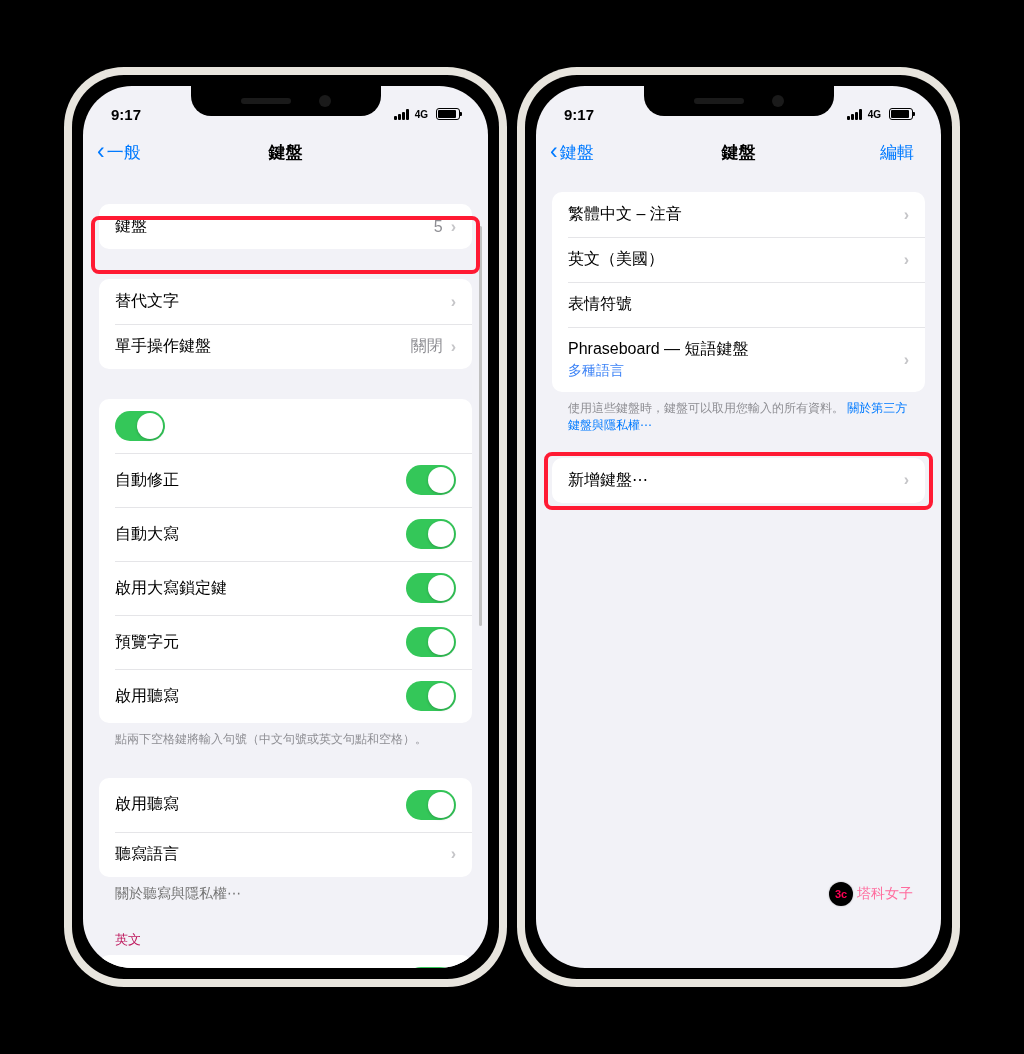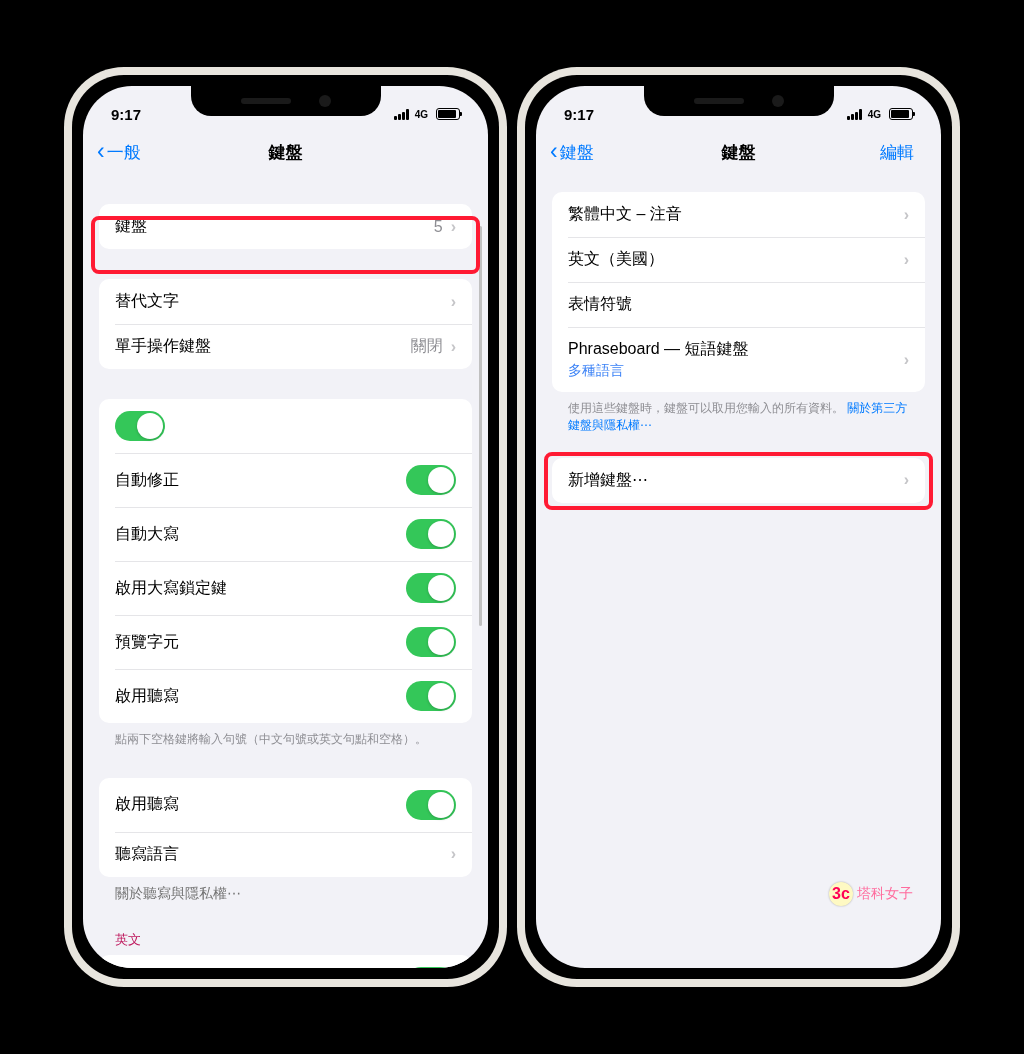--- a/index.html
+++ b/index.html
@@ -35,21 +35,21 @@
     .cell .sub { font-size: 14px; color: #3b82f6; display: block; margin-top: 2px; }
     .chevron { color: #c5c5c8; font-size: 16px; font-weight: 600; }
     .toggle { width: 50px; height: 30px; background: #34c759; border-radius: 15px; position: relative; }
     .toggle::after { content:''; position:absolute; right:2px; top:2px; width:26px; height:26px; background:#fff; border-radius:50%; box-shadow:0 1px 3px rgba(0,0,0,0.2); }
     .footer-text { font-size: 12px; color: #8e8e93; padding: 8px 16px 0 16px; line-height: 1.4; }
     .footer-link { color: #737373; font-size: 14px; padding: 8px 16px; }
     .section-header { font-size: 13px; color: #be185d; padding: 20px 16px 6px 16px; }
     .group-wrap { position: relative; }
     .hl-box { position: absolute; border: 4px solid #ff1a33; border-radius: 8px; pointer-events: none; z-index: 5; }
     .watermark { position: absolute; bottom: 62px; right: 28px; font-size: 14px; color: #ff6b9d; font-weight: 500; z-index: 30; display: flex; align-items: center; gap: 4px; }
-    .avatar-dot { display:inline-flex; width:24px; height:24px; background:#fef9c3; border-radius:50%; font-size:16px; align-items:center; justify-content:center; color:#ff0055; font-weight:bold; box-shadow: 0 0 2px rgba(0,0,0,0.3);}
+    .avatar-dot { display:inline-flex; width:24px; height:24px; background:#000000; border-radius:50%; font-size:11px; align-items:center; justify-content:center; color:#ff0055; font-weight:bold; box-shadow: 0 0 2px rgba(0,0,0,0.3);}
   </style>
 </head>
 <body>
 
 <div class="phone">
   <div class="bezel">
     <div class="screen">
       <div class="notch"></div>
 
       <div class="status-bar">

